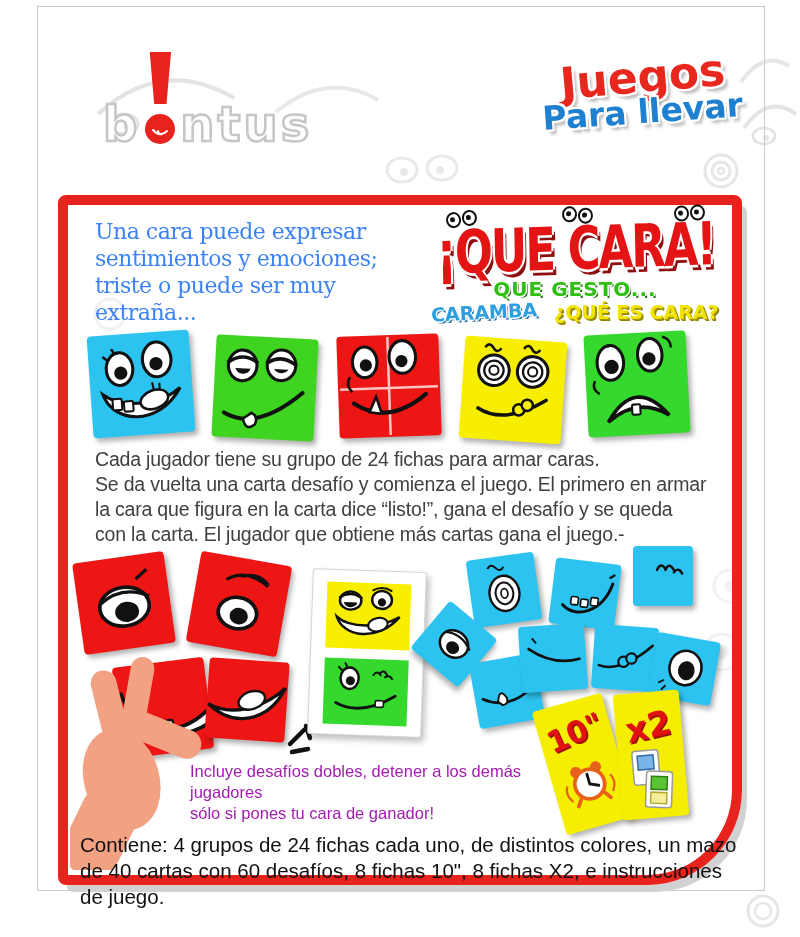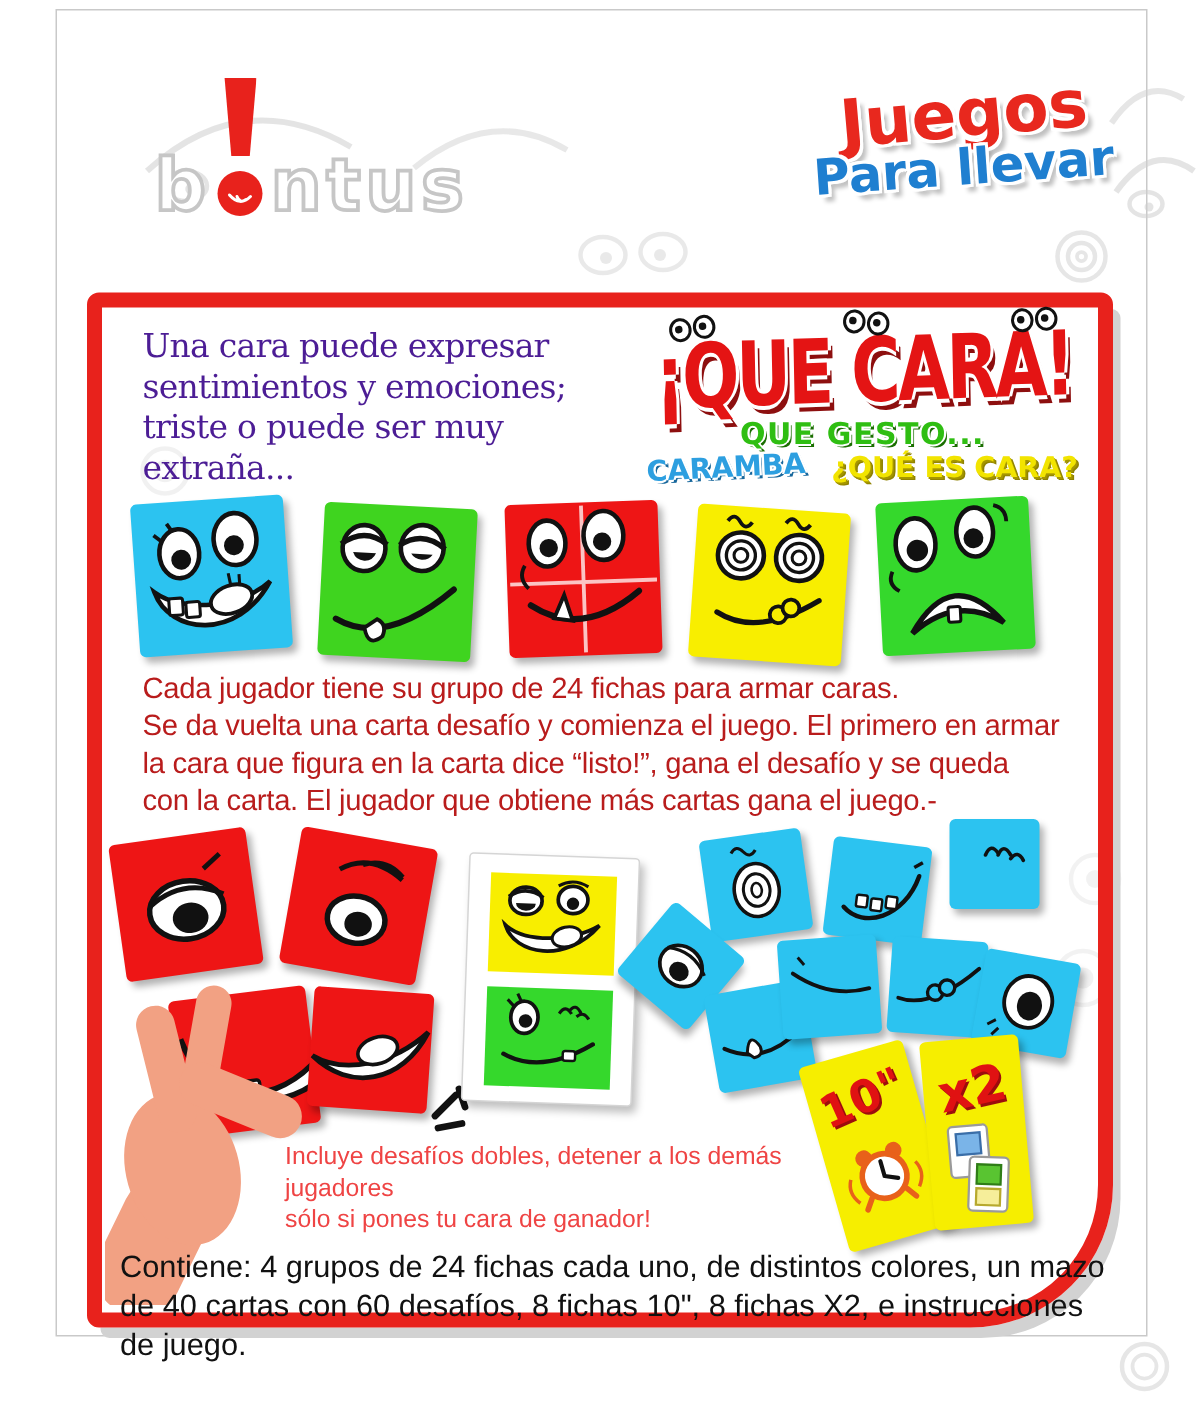--- a/index.html
+++ b/index.html
@@ -28,51 +28,51 @@
       text-shadow:2px 0 #fff,-2px 0 #fff,0 2px #fff,0 -2px #fff,2px 2px #fff,-2px -2px #fff,2px -2px #fff,-2px 2px #fff,4px 5px 3px rgba(0,0,0,.25);}
   .jl2{font-size:33px;line-height:1;color:#1f7fd0;transform:rotate(-4deg);margin-top:-4px;
       text-shadow:2px 0 #fff,-2px 0 #fff,0 2px #fff,0 -2px #fff,2px 2px #fff,-2px -2px #fff,2px -2px #fff,-2px 2px #fff,4px 5px 3px rgba(0,0,0,.25);}
 
   
   .redbox{left:58px;top:195px;width:684px;height:690px;border:10px solid #e8221c;box-sizing:border-box;
       border-radius:8px 8px 95px 8px;background:transparent;
       box-shadow:7px 9px 0 -2px #d2d2d2;}
 
   .intro{left:27px;top:13px;width:340px;font-family:"DejaVu Serif",serif;font-size:22px;
-      line-height:27px;color:#4c1d95;letter-spacing:-0.5px;}
+      line-height:27px;color:#3b82f6;letter-spacing:-0.5px;}
 
   
   .qclogo{left:344px;top:2px;width:326px;text-align:center;font-family:"DejaVu Sans",sans-serif;font-weight:bold;}
   .qc-main{font-size:44px;line-height:1;color:#e41414;letter-spacing:-2px;
       transform:scale(1.02,1.35) rotate(-1.5deg);transform-origin:center top;margin-top:12px;
       text-shadow:2px 0 #fff,-2px 0 #fff,0 2px #fff,0 -2px #fff,3px 4px 0 #8d0f0f;}
   .qc-sub1{font-size:20px;line-height:1;color:#2fbe12;letter-spacing:1px;margin-top:16px;
       text-shadow:1.5px 0 #fff,-1.5px 0 #fff,0 1.5px #fff,0 -1.5px #fff,2px 2px 0 #1a6e00;}
   .qc-sub2{margin-top:4px;font-size:19px;line-height:1;white-space:nowrap;}
   .qc-caramba{color:#2d9fe0;display:inline-block;transform:rotate(-3deg);
       text-shadow:1.5px 0 #fff,-1.5px 0 #fff,0 1.5px #fff,0 -1.5px #fff,2px 2px 0 #17679c;}
   .qc-esto{color:#f2e400;display:inline-block;margin-left:10px;
       text-shadow:1px 1px 0 #a59600,-1px -1px 0 #fff,2px 2px 0 #8f8200;}
   .eyepair{position:absolute;display:flex;gap:1px;}
   .eyepair b{width:11px;height:12px;background:#fff;border:2px solid #111;border-radius:50%;display:block;position:relative;}
   .eyepair b::after{content:"";position:absolute;left:2px;top:3px;width:5px;height:5px;background:#111;border-radius:50%;}
 
   
   .tile{position:absolute;border-radius:4px;box-shadow:3px 4px 5px rgba(0,0,0,.3);}
-  .rules{left:27px;top:242px;width:640px;font-size:19.5px;line-height:25px;color:#b91c1c;letter-spacing:-0.2px;}
+  .rules{left:27px;top:242px;width:640px;font-size:19.5px;line-height:25px;color:#404040;letter-spacing:-0.2px;}
 
   .card{left:242px;top:365px;width:112px;height:164px;background:#fff;border:1px solid #d5d5d5;
       box-shadow:3px 4px 6px rgba(0,0,0,.25);transform:rotate(2deg);border-radius:3px;}
   .card .cf{position:absolute;left:14px;width:84px;height:66px;}
 
   .token{position:absolute;background:#f6ee00;border-radius:4px;box-shadow:3px 4px 5px rgba(0,0,0,.3);text-align:center;}
   .token .tlabel{font-family:"DejaVu Sans",sans-serif;font-weight:bold;color:#e01212;font-size:30px;
       display:inline-block;transform:rotate(-8deg);margin-top:14px;text-shadow:1px 2px 0 #9c0d0d;}
 
-  .note{left:122px;top:556px;width:390px;font-size:16.5px;line-height:21px;color:#ef4444;}
+  .note{left:122px;top:556px;width:390px;font-size:16.5px;line-height:21px;color:#a21caf;}
   .contains{left:12px;top:627px;width:660px;font-size:20.5px;line-height:26px;color:#111;}
   .contains b{font-weight:normal;}
 </style>
 </head>
 <body>
 
 <div class="abs photo-frame"></div>
 
 <div class="abs doodle" style="left:92px;top:62px;">
   <svg width="150" height="80">

